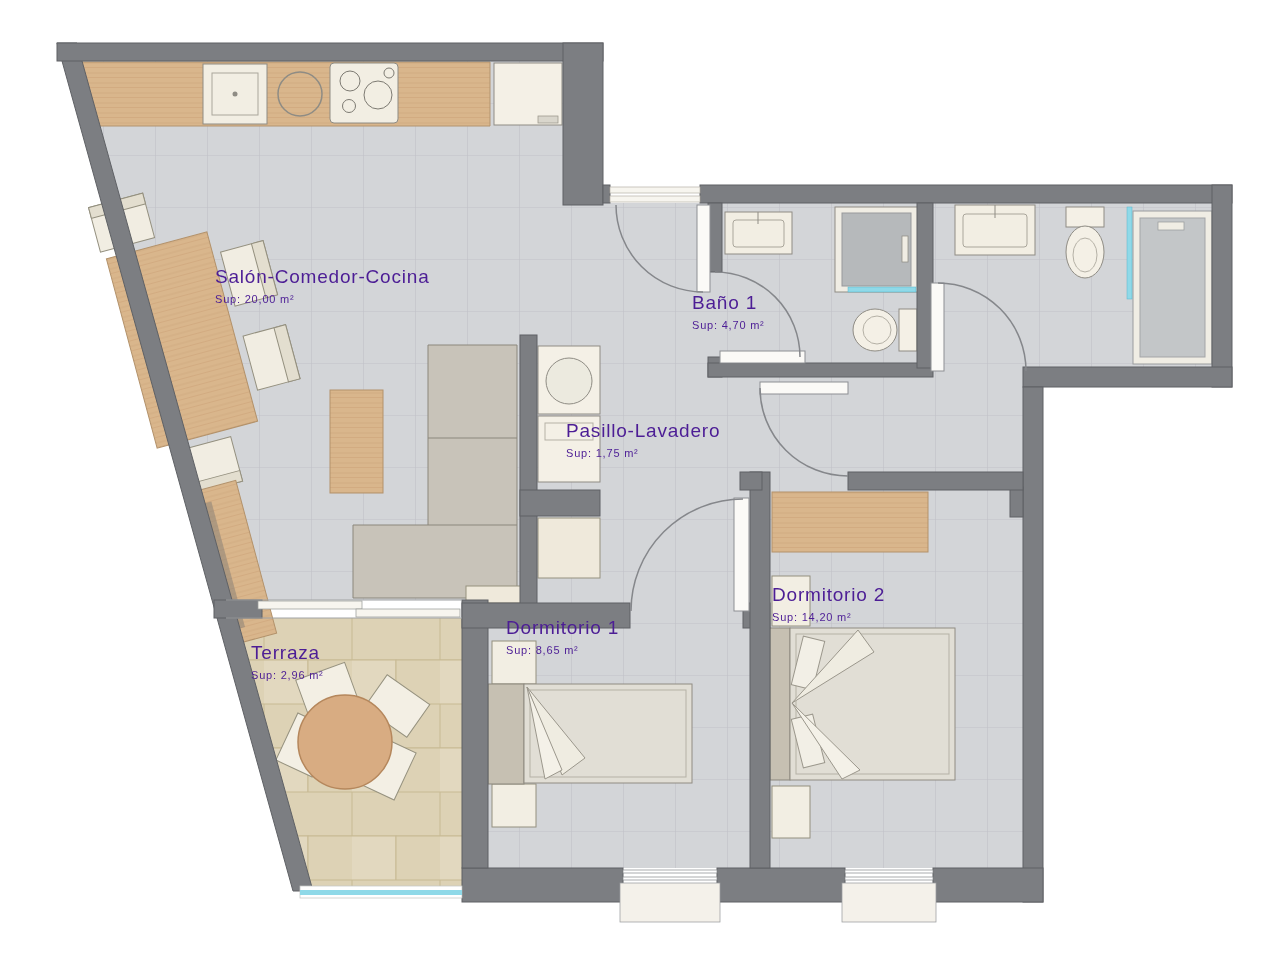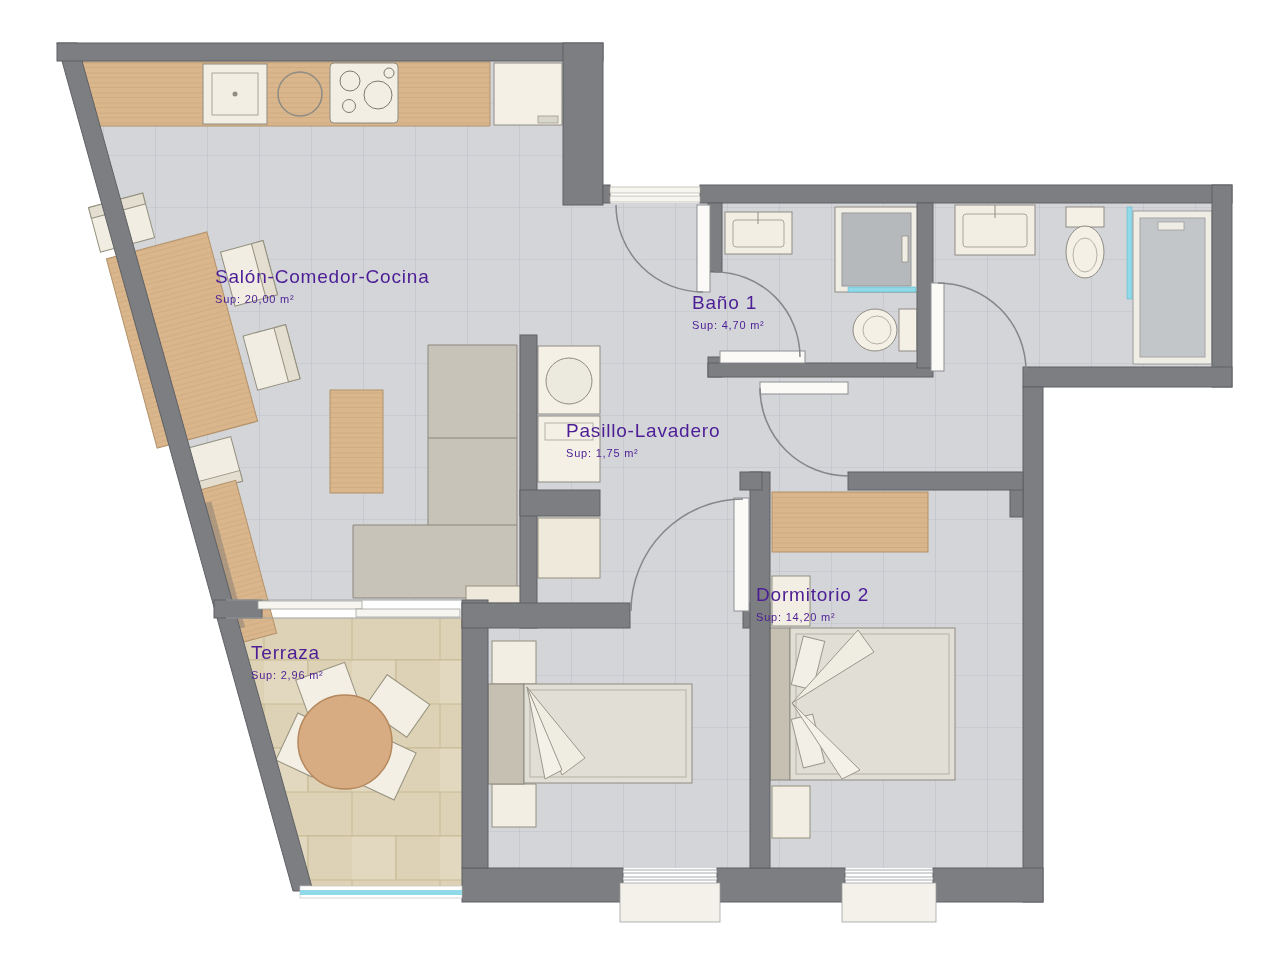--- a/index.html
+++ b/index.html
@@ -265,21 +265,25 @@
   <div class="rarea">Sup: 20,00 m²</div>
 </div>
 <div class="room-label" style="left:692px;top:291px;width:200px;">
   <div class="rname">Baño 1</div>
   <div class="rarea">Sup: 4,70 m²</div>
 </div>
 <div class="room-label" style="left:566px;top:419px;width:240px;">
   <div class="rname">Pasillo-Lavadero</div>
   <div class="rarea">Sup: 1,75 m²</div>
 </div>
-<div class="room-label" style="left:756px;top:583px;width:240px;">
+<div class="room-label" style="left:506px;top:616px;width:240px;">
+  <div class="rname">Dormitorio 1</div>
+  <div class="rarea">Sup: 8,65 m²</div>
+</div>
+<div class="room-label" style="left:772px;top:583px;width:240px;">
   <div class="rname">Dormitorio 2</div>
   <div class="rarea">Sup: 14,20 m²</div>
 </div>
 <div class="room-label" style="left:251px;top:641px;width:200px;">
   <div class="rname">Terraza</div>
   <div class="rarea">Sup: 2,96 m²</div>
 </div>
 
 </div>
 

